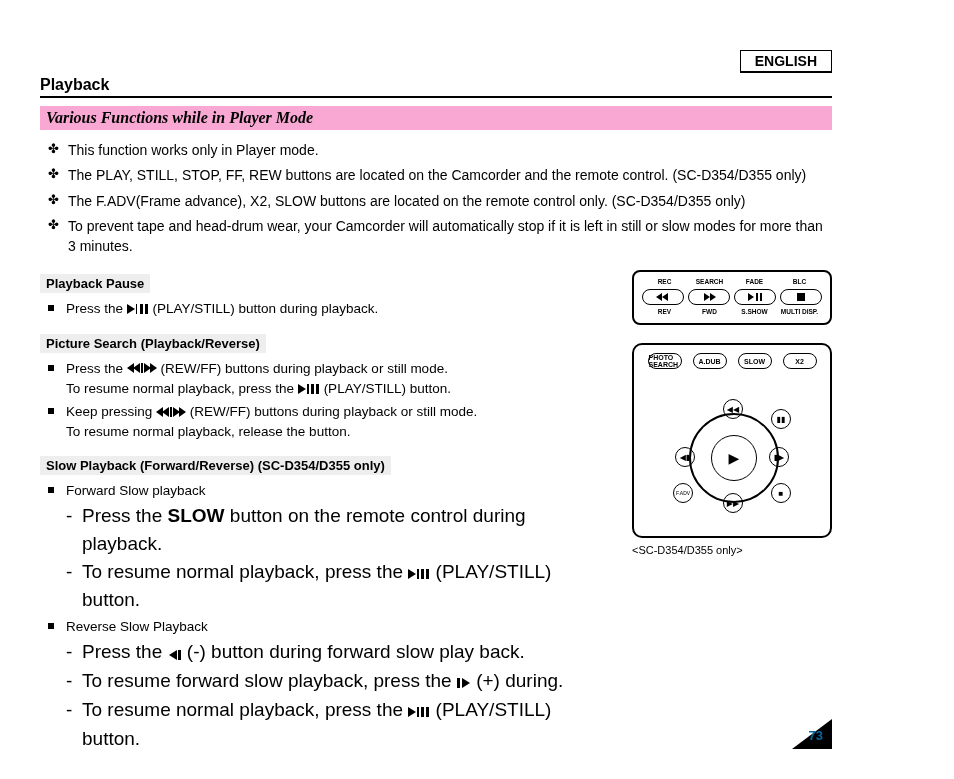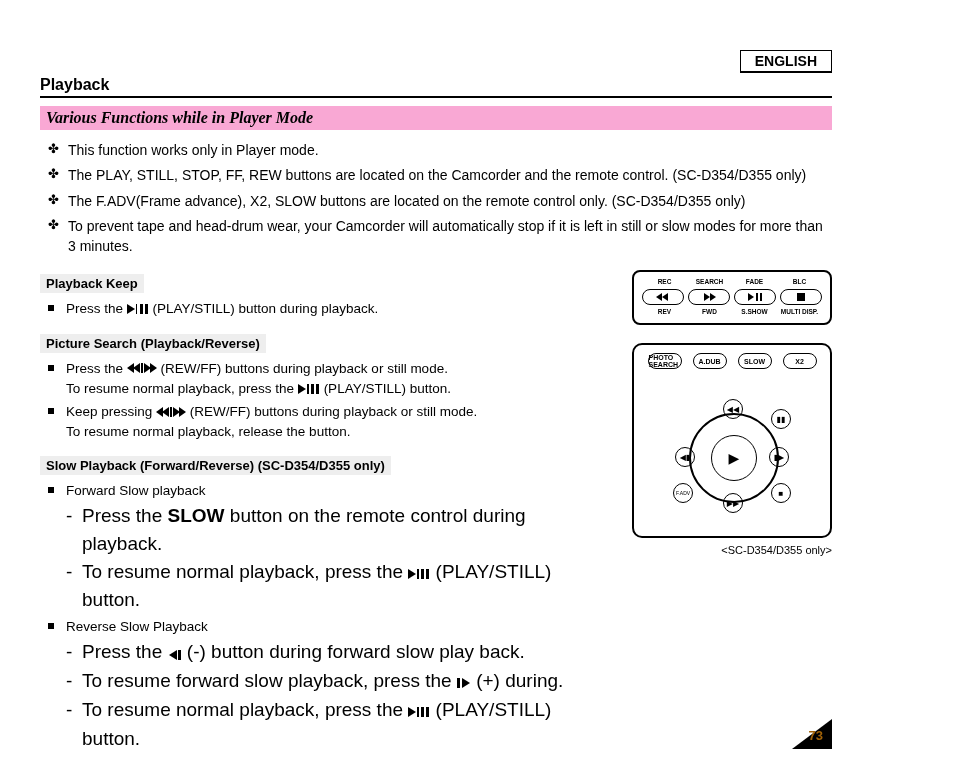--- a/index.html
+++ b/index.html
@@ -29,25 +29,25 @@
   .panel-row span{flex:1}
   .btn-row{display:flex;justify-content:space-between;gap:4px}
   .oval{border:1px solid #000;border-radius:10px;height:14px;flex:1;display:flex;align-items:center;justify-content:center}
   .remote{border:2px solid #000;border-radius:10px;padding:8px;position:relative;height:175px}
   .remote-row{display:flex;justify-content:space-around;font-size:6px;font-weight:bold;margin-bottom:6px}
   .rbtn{border:1px solid #000;border-radius:10px;height:14px;width:32px;display:flex;align-items:center;justify-content:center;font-size:7px}
   .dpad{position:absolute;left:50%;top:56px;transform:translateX(-50%);width:110px;height:110px}
   .big{border:2px solid #000;border-radius:50%;width:86px;height:86px;position:absolute;left:12px;top:12px;display:flex;align-items:center;justify-content:center}
   .center{border:1px solid #000;border-radius:50%;width:44px;height:44px;display:flex;align-items:center;justify-content:center;font-size:14px}
   .small-circ{border:1px solid #000;border-radius:50%;width:18px;height:18px;position:absolute;display:flex;align-items:center;justify-content:center;font-size:8px}
-  .caption{text-align:right;font-size:11px;margin-top:6px}
+  .caption{text-align:left;font-size:11px;margin-top:6px}
   
   .page-num{position:absolute;bottom:30px;right:48px}
   .page-num svg{display:block}
-  .pn-text{position:absolute;right:9px;bottom:6px;color:#a16207;font-weight:bold;font-size:13px}
+  .pn-text{position:absolute;right:9px;bottom:6px;color:#0369a1;font-weight:bold;font-size:13px}
 </style>
 </head>
 <body>
 
 <div class="page">
 
   <div class="lang-box">ENGLISH</div>
 
   <div class="title">Playback</div>
   <hr class="h-rule">
@@ -57,21 +57,21 @@
   <ul class="bullets">
     <li>This function works only in Player mode.</li>
     <li>The PLAY, STILL, STOP, FF, REW buttons are located on the Camcorder and the remote control. (SC-D354/D355 only)</li>
     <li>The F.ADV(Frame advance), X2, SLOW buttons are located on the remote control only. (SC-D354/D355 only)</li>
     <li>To prevent tape and head-drum wear, your Camcorder will automatically stop if it is left in still or slow modes for more than 3 minutes.</li>
   </ul>
 
   <div class="two-col">
     <div class="left">
 
-      <div class="sub-head">Playback Keep</div>
+      <div class="sub-head">Playback Pause</div>
       <ul class="sq">
         <li>
           <span>Press the </span>
           <span class="icon"><svg width="22" height="10">
                 <polygon points="0,0 8,5 0,10" fill="#000"></polygon>
                 <rect x="9" y="0" width="2" height="10"></rect>
                 <rect x="10" y="0" width="3" height="10" fill="#fff"></rect>
                 <rect x="13" y="0" width="3" height="10"></rect>
                 <rect x="18" y="0" width="3" height="10"></rect>
               </svg></span>

